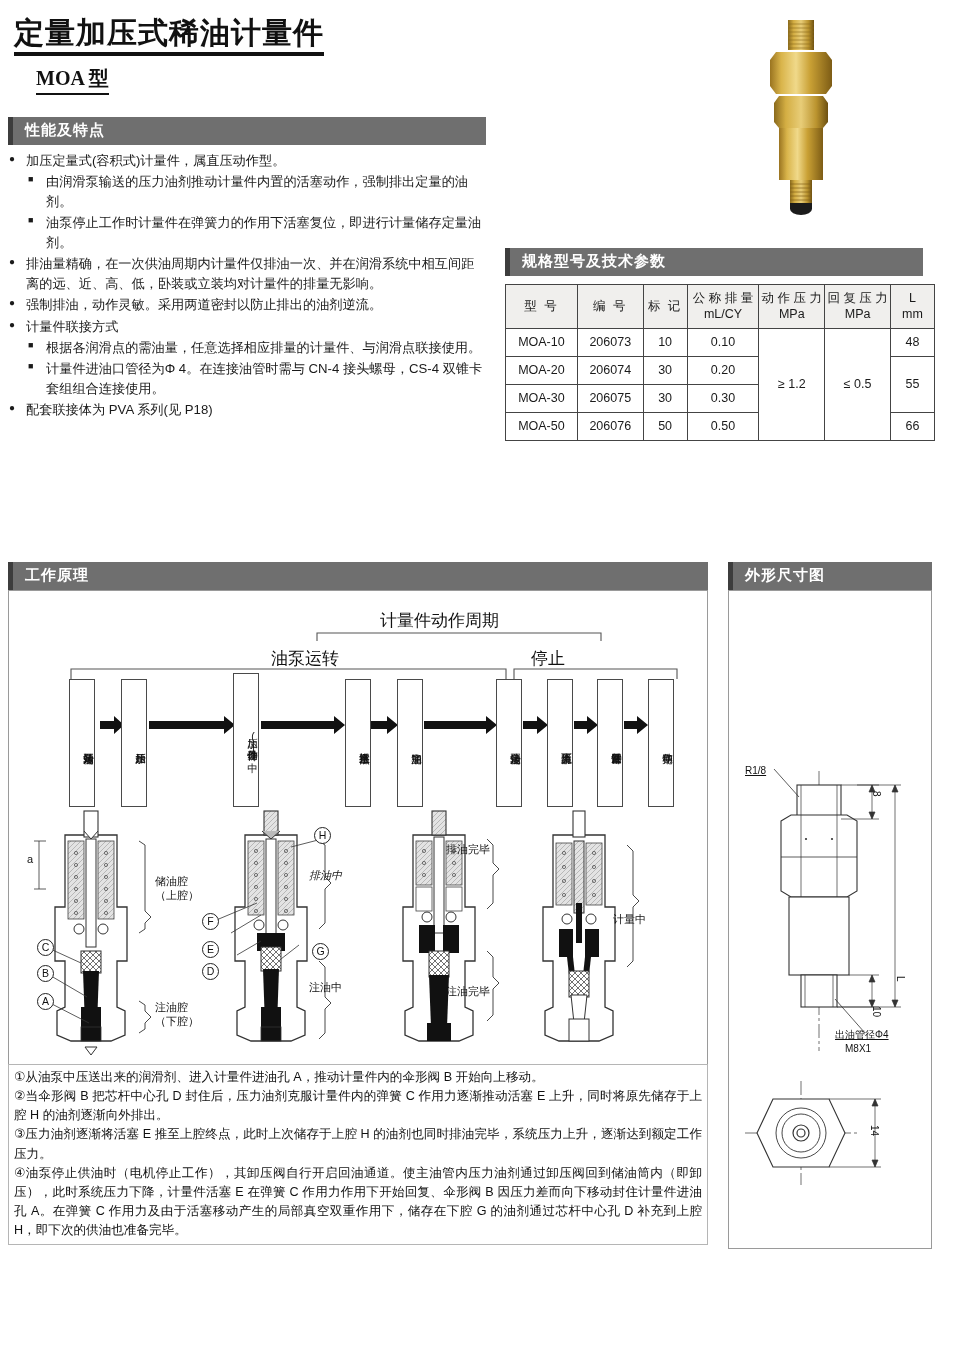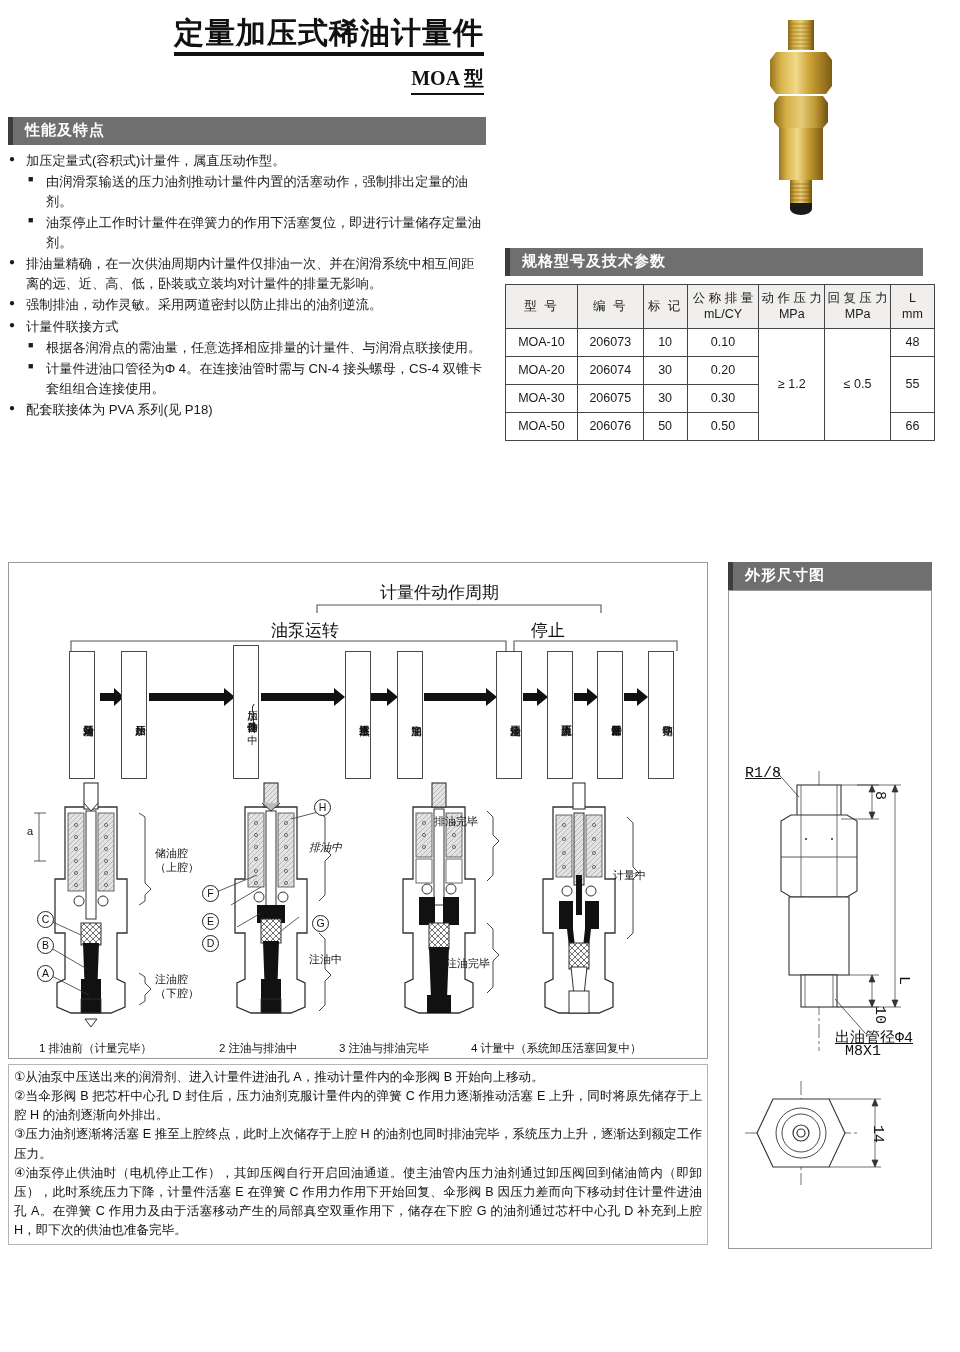--- a/index.html
+++ b/index.html
@@ -8,21 +8,21 @@
     width:960px; height:1352px;
     background:#ffffff;
     font-family:"Liberation Sans","DejaVu Sans",sans-serif;
     color:#1a1a1a;
     position:relative;
     overflow:hidden;
   }
   .page { position:relative; width:960px; height:1352px; }
 
   
-  .title-wrap { position:absolute; left:14px; top:16px; width:470px;text-align:right; }
+  .title-wrap { position:absolute; left:14px; top:16px; width:470px; }
   .main-title {
     font-size:30px; font-weight:bold; letter-spacing:1px;
     color:#111; line-height:1.1;
     border-bottom:4px solid #111; display:inline-block; padding-bottom:3px;
   }
   .sub-title {
     margin-top:9px; margin-left:22px;
     font-family:"Liberation Serif","DejaVu Serif",serif;
     font-size:20px; font-weight:bold; color:#111;
     display:inline-block;
@@ -93,22 +93,22 @@
   .xcap {
     position:absolute; font-size:11.5px; color:#111; white-space:nowrap; bottom:4px;
   }
   .xlabel { position:absolute; font-size:11px; color:#111; white-space:nowrap; line-height:1.25; }
   .callout {
     position:absolute; width:17px; height:17px; border:1px solid #222; border-radius:50%;
     font-size:10.5px; line-height:15px; text-align:center; background:#fff; color:#111;
   }
 
   
-  .dlabel { position:absolute; font-size:15px; color:#111; white-space:nowrap;
-            font-family:Liberation Mono, monospace; }
+  .dlabel { position:absolute; font-size:10px; color:#111; white-space:nowrap;
+            font-family:Liberation Sans, sans-serif; }
   .dlabel.vert { writing-mode:vertical-rl; text-orientation:mixed; }
 
   
   .notes {
     position:absolute; left:8px; top:1064px; width:700px;
     border:1px solid #b5b5b5; padding:3px 5px 4px 5px;
     font-size:12.6px; line-height:1.52; color:#111; background:#fff;
   }
   .notes p { margin:0 0 0 0; text-align:justify; }
 </style>
@@ -248,20 +248,21 @@
           <td>206076</td>
           <td>50</td>
           <td>0.50</td>
           <td>66</td>
         </tr>
       </tbody>
     </table>
   </div>
 
   <div class="work">
+    <div class="sec-bar">工作原理</div>
     <div class="panel-box">
 
       <div class="flow">
 
         <svg width="698" height="118" style="position:absolute;left:0;top:0;">
 
           <polyline points="308,50 308,42 592,42 592,50" fill="none" stroke="#555" stroke-width="1.1"></polyline>
 
           <polyline points="62,88 62,78 497,78 497,88" fill="none" stroke="#555" stroke-width="1.1"></polyline>
 
@@ -480,23 +481,23 @@
           <span>储油腔</span><br>
           <span>（上腔）</span>
         </div>
         <div class="xlabel" style="left:146px; top:196px;">
           <span>注油腔</span><br>
           <span>（下腔）</span>
         </div>
         <div class="xlabel" style="left:18px; top:48px;">a</div>
         <div class="xlabel" style="left:300px; top:64px;font-style:italic;">排油中</div>
         <div class="xlabel" style="left:300px; top:176px;">注油中</div>
-        <div class="xlabel" style="left:425px; top:38px;text-align:center;">排油完毕</div>
+        <div class="xlabel" style="left:437px; top:38px;text-align:center;">排油完毕</div>
         <div class="xlabel" style="left:437px; top:180px;">注油完毕</div>
-        <div class="xlabel" style="left:604px; top:92px;">计量中</div>
+        <div class="xlabel" style="left:604px; top:108px;">计量中</div>
 
         <div class="xcap" style="left:30px;">1 排油前（计量完毕）</div>
         <div class="xcap" style="left:210px;">2 注油与排油中</div>
         <div class="xcap" style="left:330px;">3 注油与排油完毕</div>
         <div class="xcap" style="left:462px;">4 计量中（系统卸压活塞回复中）</div>
       </div>
     </div>
   </div>
 
   <div class="dims">

